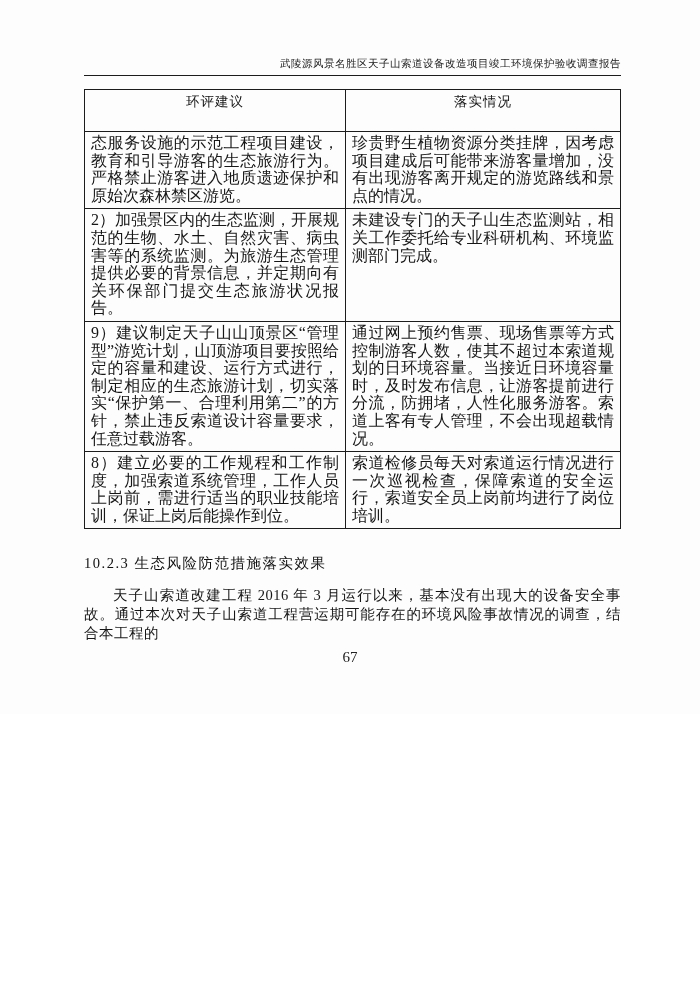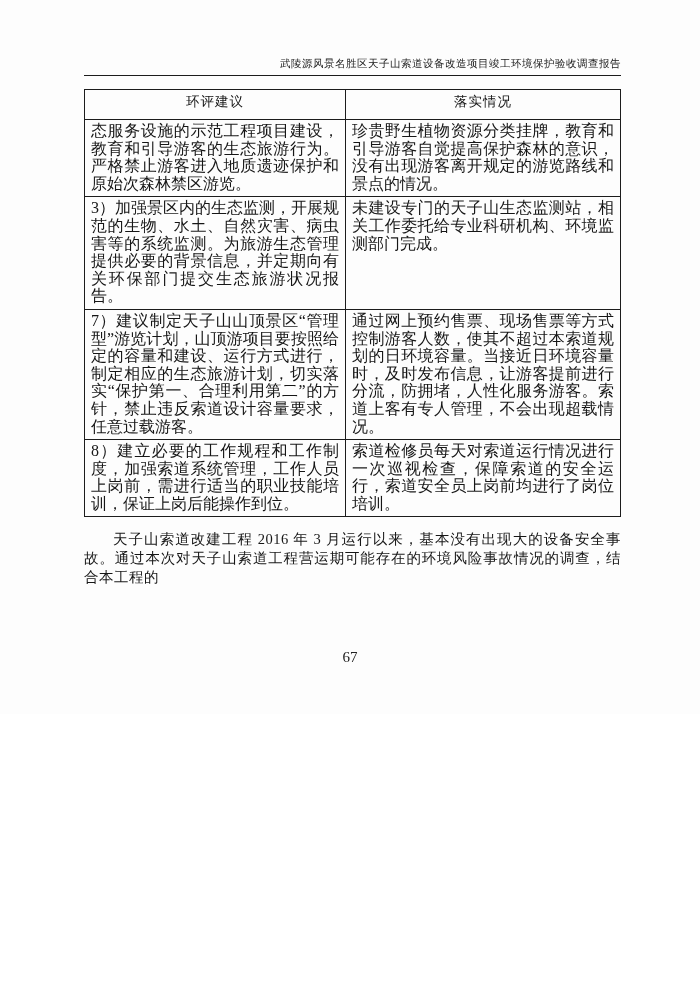--- a/index.html
+++ b/index.html
@@ -41,21 +41,21 @@
     table-layout: fixed;
     border: 1.5px solid #1c1c1c;
   }
   table.eia-table col.c1 { width: 48.7%; }
   table.eia-table col.c2 { width: 51.3%; }
   table.eia-table th {
     border: 1px solid #1c1c1c;
     font-size: 13.5px;
     font-weight: normal;
     text-align: center;
-    padding: 3px 0 8px 0;
+    padding: 3px 0 20px 0;
     letter-spacing: 1px;
   }
   table.eia-table td {
     border: 1px solid #1c1c1c;
     font-size: 16px;
     line-height: 17.6px;
     padding: 2px 6px 4px 6px;
     vertical-align: top;
     text-align: justify;
   }
@@ -99,36 +99,37 @@
         </colgroup>
       <thead>
         <tr>
           <th>环评建议</th>
           <th>落实情况</th>
         </tr>
       </thead>
       <tbody>
         <tr>
           <td>态服务设施的示范工程项目建设，教育和引导游客的生态旅游行为。严格禁止游客进入地质遗迹保护和原始次森林禁区游览。</td>
-          <td>珍贵野生植物资源分类挂牌，教育和引导游客自觉提高保护森林的意识，没有出现游客离开规定的游览路线和景点的情况。</td>
+          <td>珍贵野生植物资源分类挂牌，因考虑项目建成后可能带来游客量增加，没有出现游客离开规定的游览路线和景点的情况。</td>
         </tr>
         <tr>
-          <td>3）加强景区内的生态监测，开展规范的生物、水土、自然灾害、病虫害等的系统监测。为旅游生态管理提供必要的背景信息，并定期向有关环保部门提交生态旅游状况报告。</td>
+          <td>2）加强景区内的生态监测，开展规范的生物、水土、自然灾害、病虫害等的系统监测。为旅游生态管理提供必要的背景信息，并定期向有关环保部门提交生态旅游状况报告。</td>
           <td>未建设专门的天子山生态监测站，相关工作委托给专业科研机构、环境监测部门完成。</td>
         </tr>
         <tr>
-          <td>7）建议制定天子山山顶景区“管理型”游览计划，山顶游项目要按照给定的容量和建设、运行方式进行，制定相应的生态旅游计划，切实落实“保护第一、合理利用第二”的方针，禁止违反索道设计容量要求，任意过载游客。</td>
+          <td>9）建议制定天子山山顶景区“管理型”游览计划，山顶游项目要按照给定的容量和建设、运行方式进行，制定相应的生态旅游计划，切实落实“保护第一、合理利用第二”的方针，禁止违反索道设计容量要求，任意过载游客。</td>
           <td>通过网上预约售票、现场售票等方式控制游客人数，使其不超过本索道规划的日环境容量。当接近日环境容量时，及时发布信息，让游客提前进行分流，防拥堵，人性化服务游客。索道上客有专人管理，不会出现超载情况。</td>
         </tr>
         <tr>
           <td>8）建立必要的工作规程和工作制度，加强索道系统管理，工作人员上岗前，需进行适当的职业技能培训，保证上岗后能操作到位。</td>
           <td>索道检修员每天对索道运行情况进行一次巡视检查，保障索道的安全运行，索道安全员上岗前均进行了岗位培训。</td>
         </tr>
       </tbody>
     </table>
 
+    <div class="section-heading">10.2.3 生态风险防范措施落实效果</div>
 
     <p class="body-paragraph">天子山索道改建工程 2016 年 3 月运行以来，基本没有出现大的设备安全事故。通过本次对天子山索道工程营运期可能存在的环境风险事故情况的调查，结合本工程的</p>
 
   </div>
 
   <div class="page-number">67</div>
 </div>
 
 </body></html>

